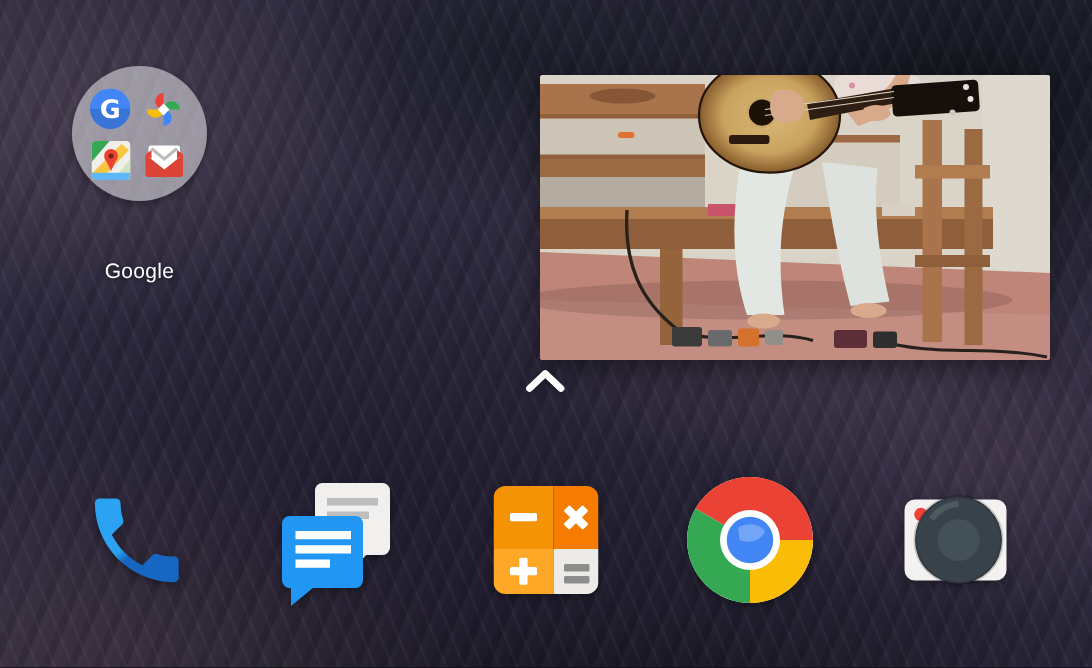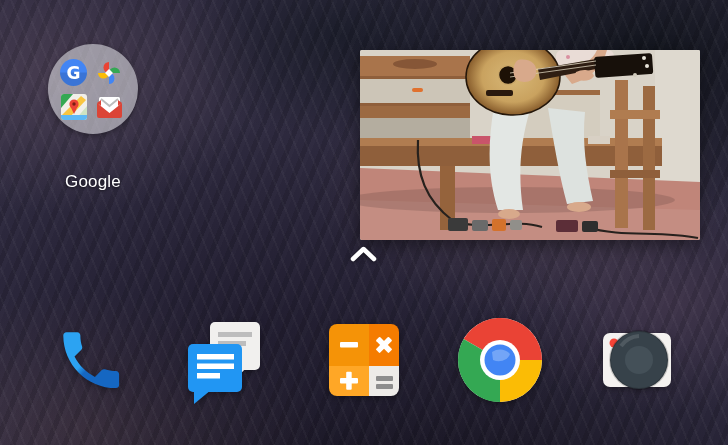--- a/index.html
+++ b/index.html
@@ -25,21 +25,21 @@
   }
   .folder{position:absolute;left:48px;top:44px;width:90px;height:90px;cursor:pointer;}
   .folder-disc{
     position:absolute;inset:0;border-radius:50%;
     background:rgba(222,222,228,.58);
     box-shadow:0 2px 6px rgba(0,0,0,.35);
   }
   .mini{position:absolute;}
   .folder-label{
     position:absolute;left:38px;top:172px;width:110px;text-align:center;
-    color:#fff;font-size:17px;letter-spacing:.2px;
+    color:#fff;font-size:14px;letter-spacing:.2px;
     text-shadow:0 1px 3px rgba(0,0,0,.65);
   }
   .video{
     position:absolute;left:360px;top:50px;width:340px;height:190px;
     border-radius:2px;overflow:hidden;box-shadow:0 5px 18px rgba(0,0,0,.45);
     cursor:pointer;background:#d9d3c8;
   }
   .chevron{position:absolute;left:350px;top:245px;width:27px;height:18px;cursor:pointer;
     filter:drop-shadow(0 1px 2px rgba(0,0,0,.5));}
   .dock-item{position:absolute;top:316px;width:88px;height:88px;cursor:pointer;

